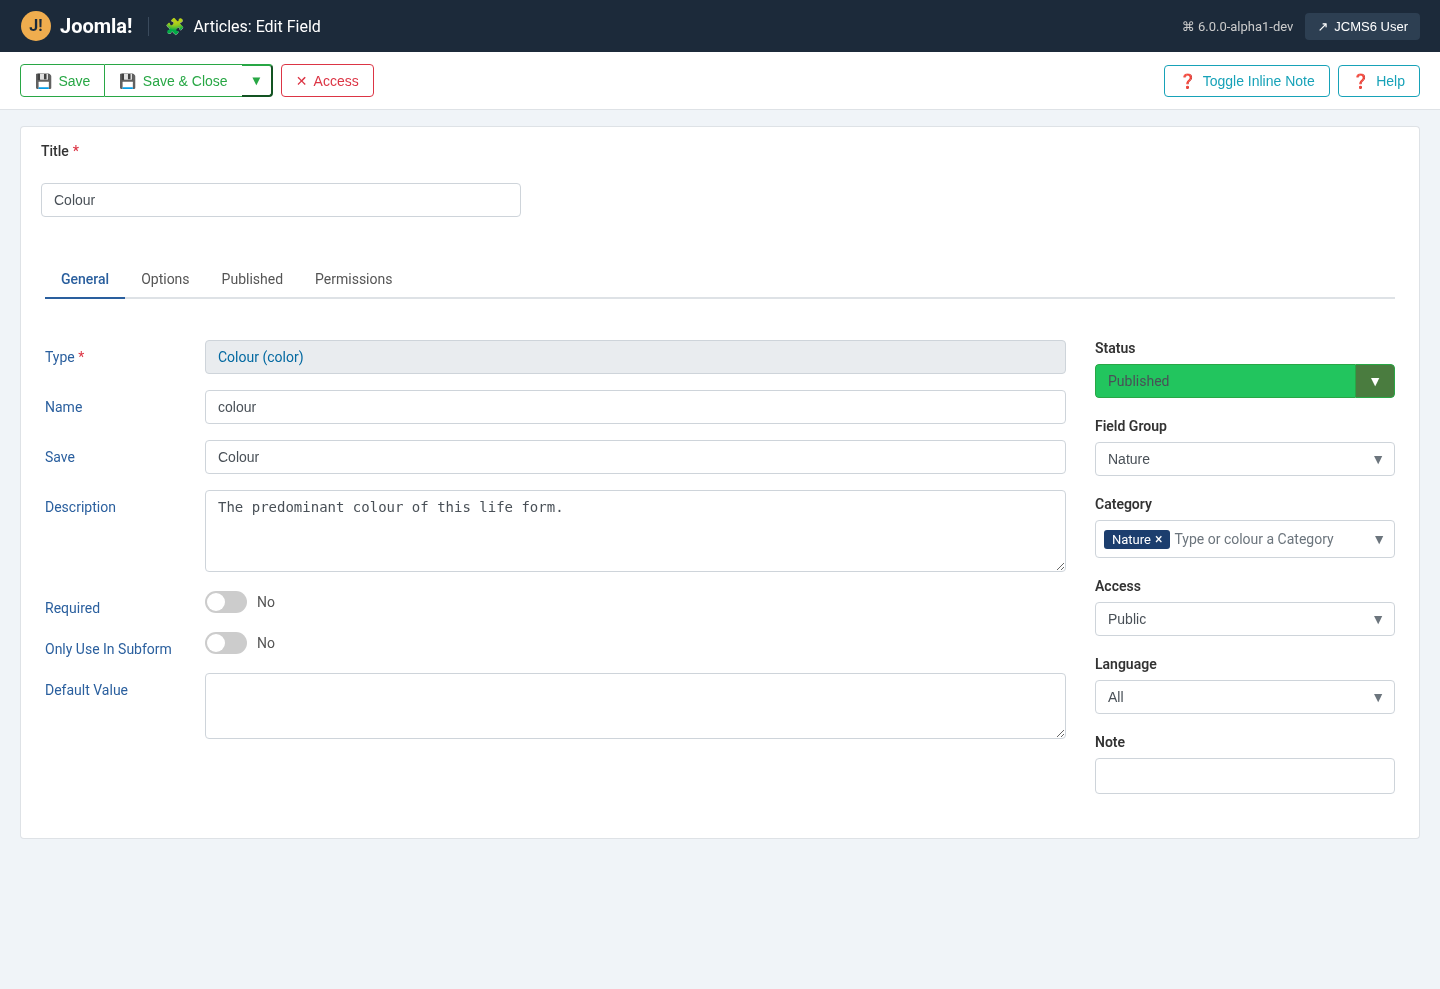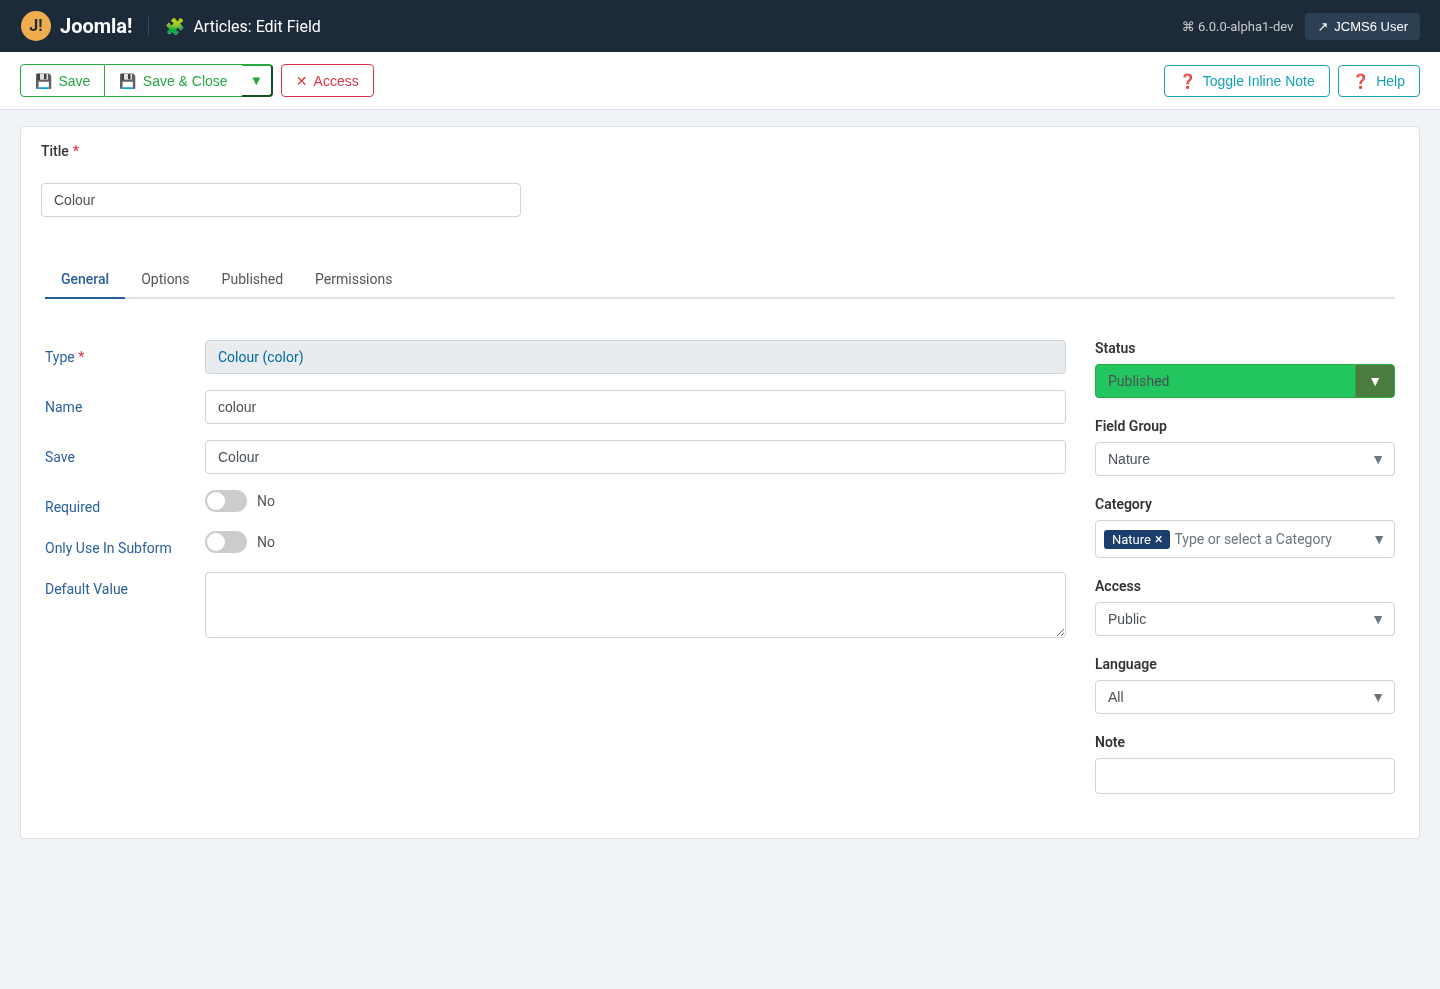--- a/index.html
+++ b/index.html
@@ -200,20 +200,28 @@
 
         <div class="field-row">
           <div class="field-label">
             <span>Save</span>
           </div>
           <div class="field-control">
             <input type="text" class="form-control" value="Colour" style="">
           </div>
         </div>
 
+        <div class="field-row">
+          <div class="field-label">
+            <span>Description</span>
+          </div>
+          <div class="field-control">
+            <textarea class="form-control" rows="4" style="">The predominant colour of this life form.</textarea>
+          </div>
+        </div>
 
         <div class="field-row">
           <div class="field-label">
             <span>Required</span>
           </div>
           <div class="field-control">
             <div class="toggle-row">
               <div class="toggle">
                 <div class="toggle-knob"></div>
               </div>
@@ -268,21 +276,21 @@
           </div>
         </div>
 
         <div class="right-section">
           <div class="right-section-title">Category</div>
           <div class="category-control">
             <span class="category-tag">
               <span>Nature</span>
               <span class="category-tag-remove">×</span>
             </span>
-            <span class="category-placeholder">Type or select a Category</span>
+            <span class="category-placeholder">Type or colour a Category</span>
             <span class="category-dropdown-arrow">▼</span>
           </div>
         </div>
 
         <div class="right-section">
           <div class="right-section-title">Access</div>
           <div class="select-control">
             <select class="form-control">
               <option>Public</option>
               <option>Registered</option>

